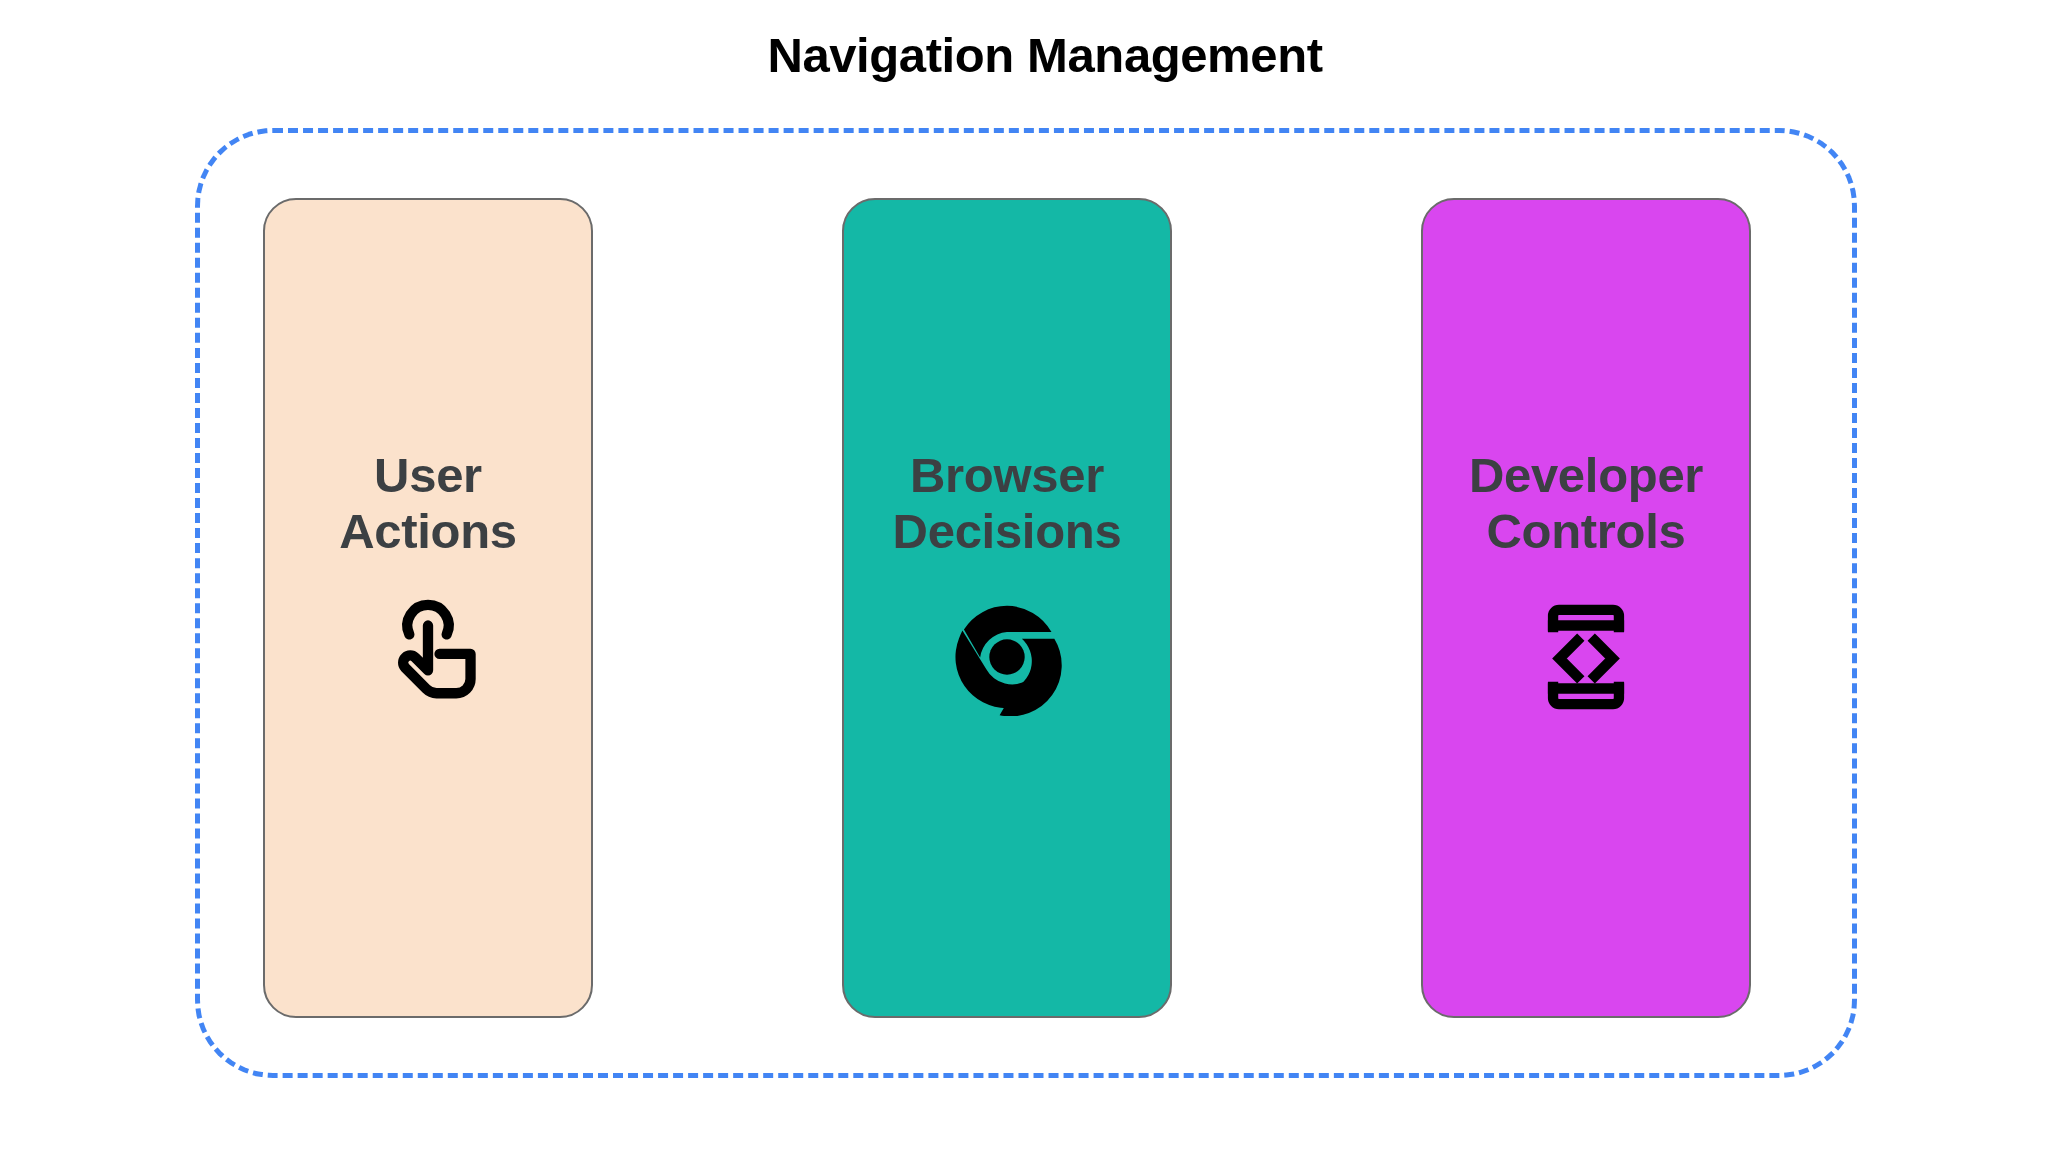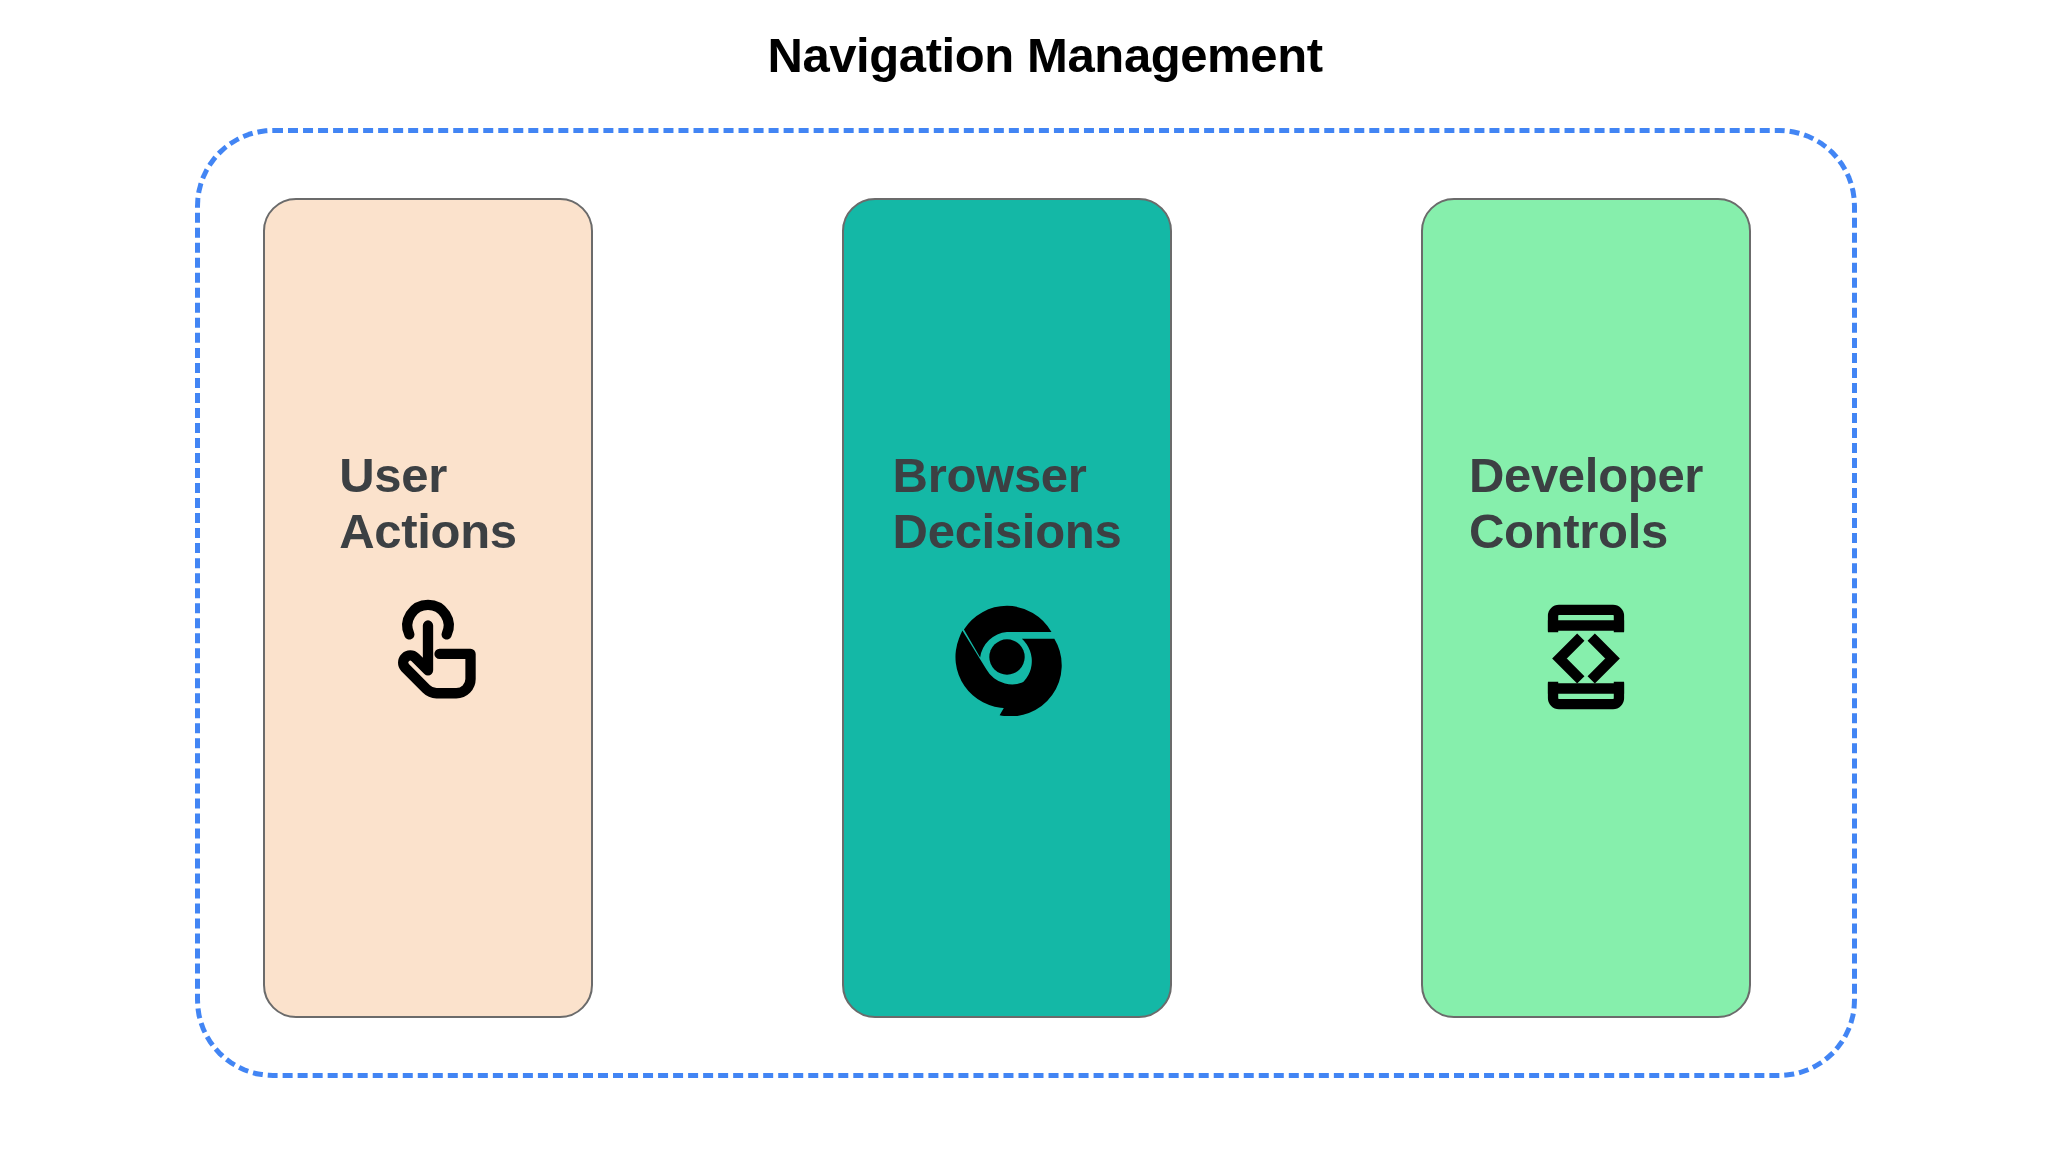--- a/index.html
+++ b/index.html
@@ -72,37 +72,37 @@
     border-radius: 33px;
     display: flex;
     flex-direction: column;
     align-items: center;
     justify-content: center;
     pointer-events: auto;
   }
 
   .card-user-actions        { left: 263px;  background: #fbe2cc; }
   .card-browser-decisions   { left: 842px;  background: #14b8a6; }
-  .card-developer-controls  { left: 1421px; background: #86efac; }
+  .card-developer-controls  { left: 1421px; background: #d946ef; }
 
   .card-inner {
     display: flex;
     flex-direction: column;
     align-items: center;
     justify-content: flex-start;
     margin-top: -52px;
   }
 
   .card-label {
     font-family: "Liberation Sans", sans-serif;
     font-size: 49px;
     font-weight: bold;
     color: #3c4043;
     line-height: 1.14;
-    text-align: left;
+    text-align: center;
     letter-spacing: -0.3px;
     white-space: pre-line;
   }
 
   .card-icon {
     margin-top: 38px;
     width: 118px;
     height: 118px;
     display: block;
   }

